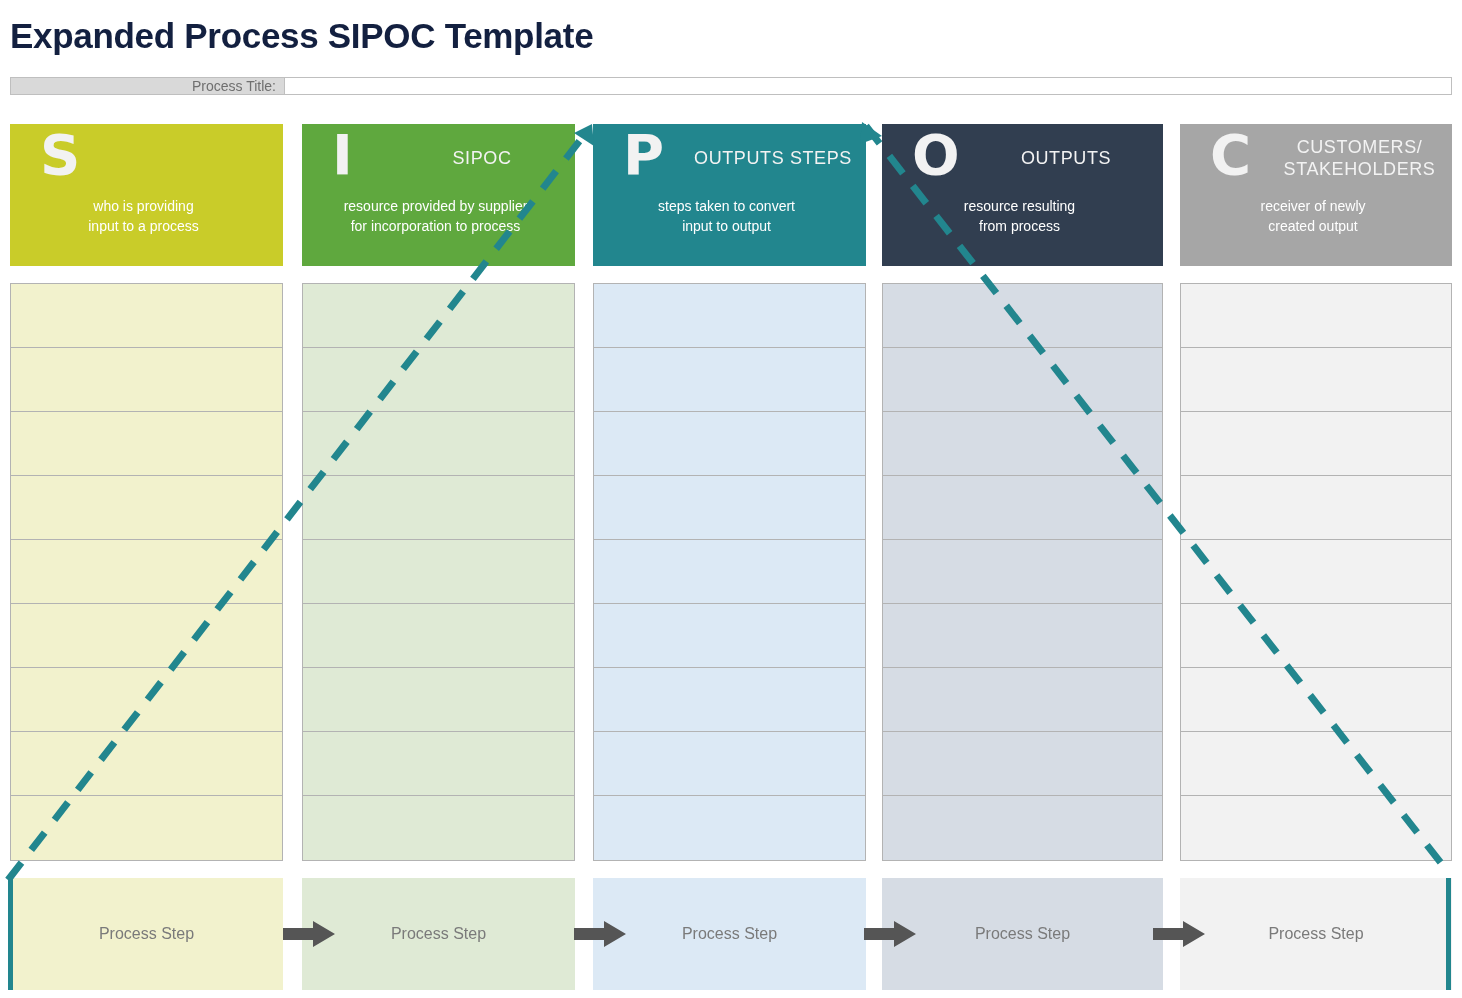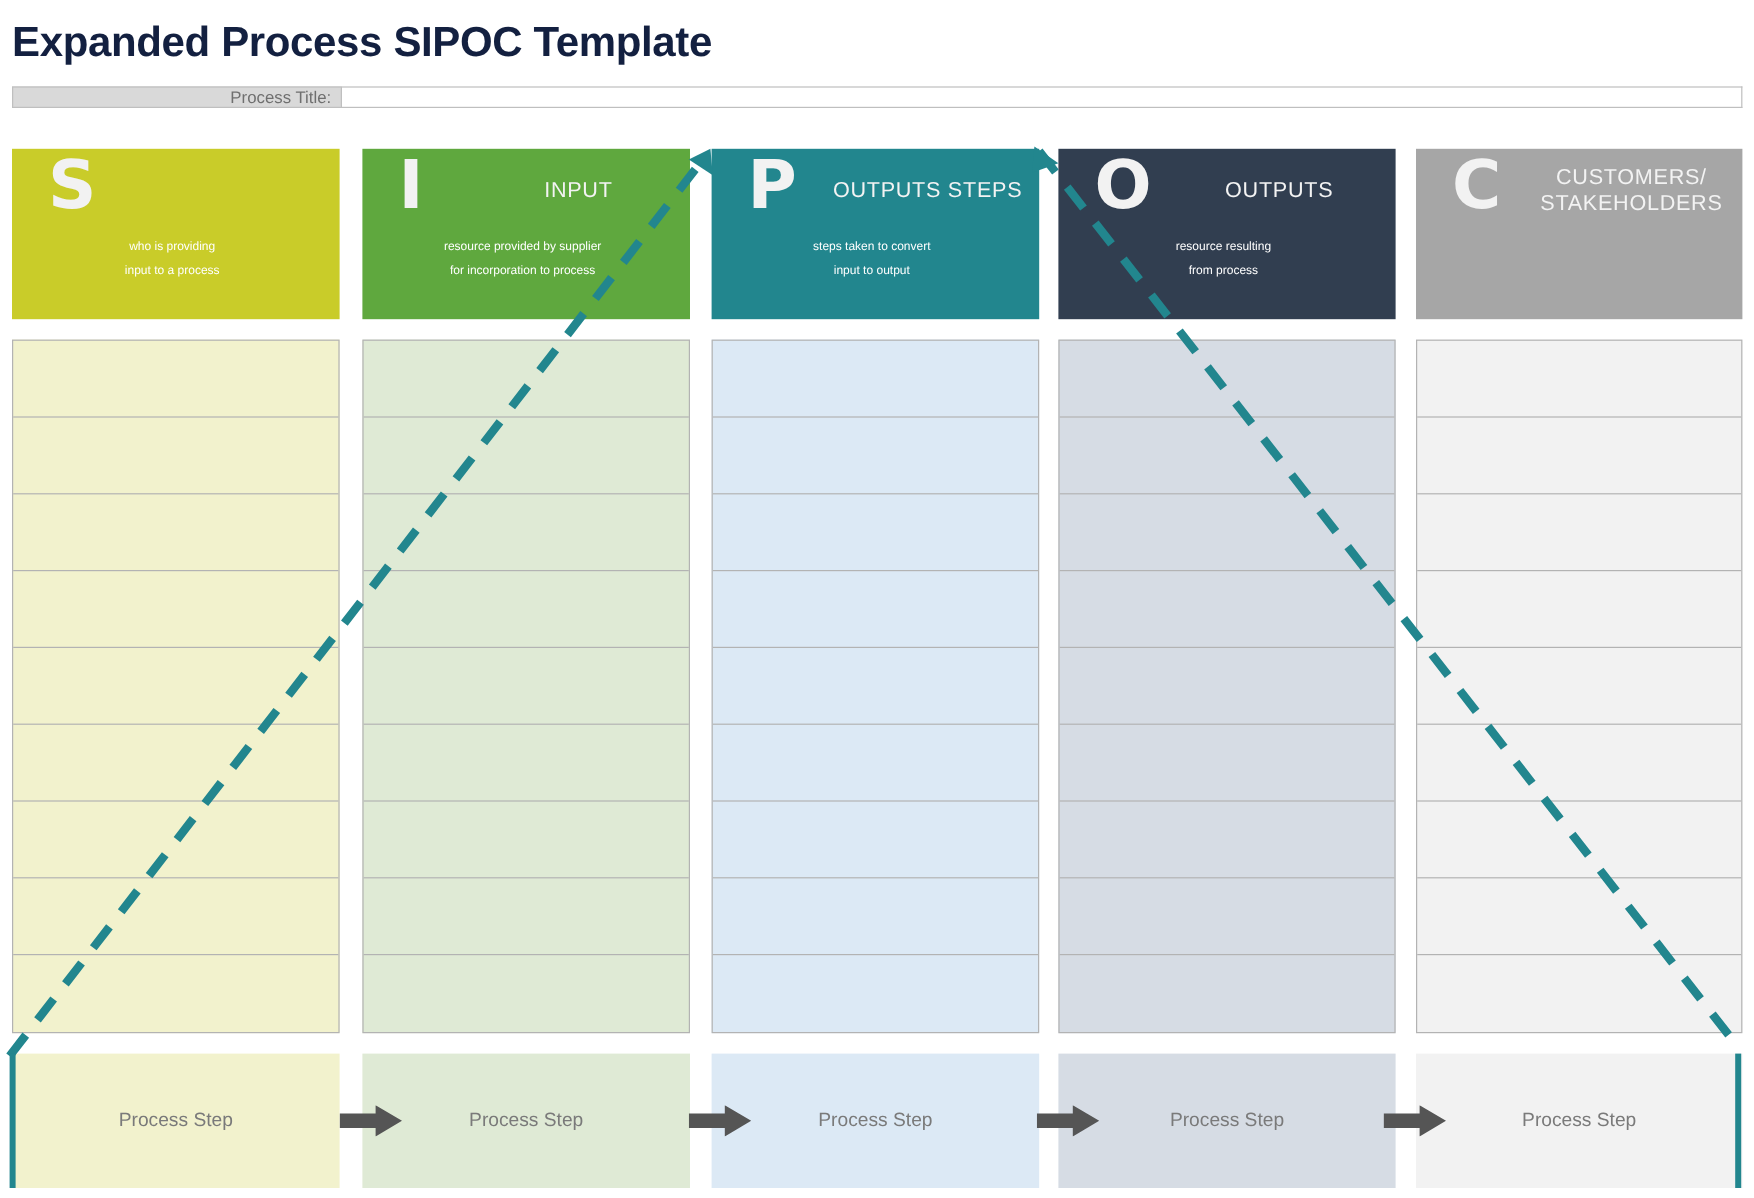--- a/index.html
+++ b/index.html
@@ -21,21 +21,21 @@
     letter-spacing:-0.3px;
     white-space:nowrap;
   }
 
   
   .title-bar{
     position:absolute;
     left:10px; top:72px;
     width:1442px; height:28px;
     display:flex;
-    align-items:flex-start;
+    align-items:center;
   }
   .title-label{
     width:275px;
     background:#d9d9d9;
     border:1px solid #bfbfbf;
     box-sizing:border-box;
     display:flex;
     align-items:center;
     justify-content:flex-end;
     padding-right:8px;
@@ -94,21 +94,21 @@
     font-size:18px;
     letter-spacing:0.6px;
     line-height:22px;
     color:#f3f3f3;
     font-weight:300;
   }
   .hdr-desc{
     position:absolute;
     left:6px; right:12px; top:72px;
     text-align:center;
-    font-size:10px;
+    font-size:14px;
     line-height:20px;
     color:#ffffff;
   }
 
   
   .col-body{
     position:absolute;
     top:283px;
     border:1px solid #b3b3b3;
     box-sizing:border-box;
@@ -176,21 +176,21 @@
       <div class="cell"></div>
       <div class="cell"></div>
       <div class="cell"></div>
     </div>
     <div class="step-box" style="left: 10px; width: 273px; background: rgb(242, 242, 205);">
       <span>Process Step</span>
     </div>
     <div class="col-header" style="left: 302px; width: 273px; background: rgb(95, 168, 62);">
       <div class="hdr-row">
         <div class="hdr-letter">I</div>
-        <div class="hdr-name">INPUT</div>
+        <div class="hdr-name">SIPOC</div>
       </div>
       <div class="hdr-desc">resource provided by supplier<br>for incorporation to process</div>
     </div>
     <div class="col-body" style="left: 302px; width: 273px; height: 578px; background: rgb(223, 234, 213);">
       <div class="cell"></div>
       <div class="cell"></div>
       <div class="cell"></div>
       <div class="cell"></div>
       <div class="cell"></div>
       <div class="cell"></div>
@@ -241,20 +241,21 @@
       <div class="cell"></div>
     </div>
     <div class="step-box" style="left: 882px; width: 281px; background: rgb(214, 220, 228);">
       <span>Process Step</span>
     </div>
     <div class="col-header" style="left: 1180px; width: 272px; background: rgb(166, 166, 166);">
       <div class="hdr-row">
         <div class="hdr-letter">C</div>
         <div class="hdr-name">CUSTOMERS/<br>STAKEHOLDERS</div>
       </div>
+      <div class="hdr-desc">receiver of newly<br>created output</div>
     </div>
     <div class="col-body" style="left: 1180px; width: 272px; height: 578px; background: rgb(242, 242, 242);">
       <div class="cell"></div>
       <div class="cell"></div>
       <div class="cell"></div>
       <div class="cell"></div>
       <div class="cell"></div>
       <div class="cell"></div>
       <div class="cell"></div>
       <div class="cell"></div>

